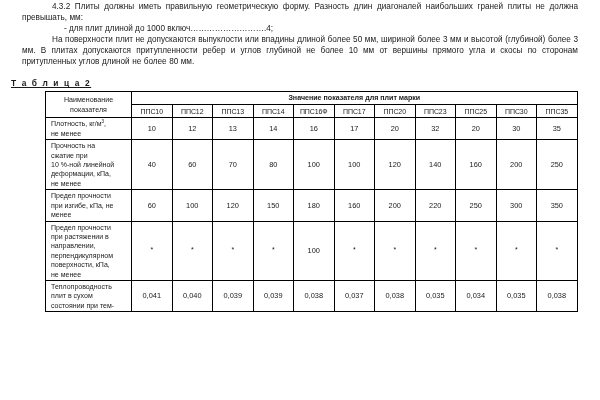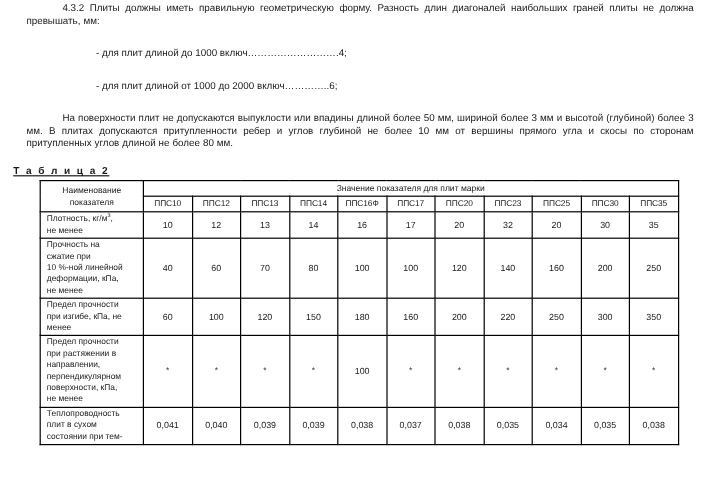--- a/index.html
+++ b/index.html
@@ -29,51 +29,52 @@
     line-height: 10.9px;
   }
   p.just {
     margin: 0;
     text-align: justify;
     text-indent: 30px;
     text-justify: inter-word;
     word-spacing: 0.2px;
   }
   .listline {
-    margin: 16px;
+    margin: 0;
     padding-left: 42px;
     font-size: 8.2px;
     line-height: 10.9px;
     white-space: nowrap;
   }
   .tbl-caption {
     margin: 11px 0 3px 11px;
     font-size: 8.4px;
     font-weight: bold;
     letter-spacing: 1.6px;
     text-decoration: underline;
   }
   table.spec {
     border-collapse: collapse;
-    margin-left: 33px;
+    margin-left: 45px;
     width: 532px;
     table-layout: fixed;
     font-size: 6.9px;
   }
   table.spec th, table.spec td {
     border: 0.8px solid #000000;
     padding: 0;
     vertical-align: middle;
     text-align: center;
     font-weight: normal;
     line-height: 9.2px;
   }
   table.spec th.grouphdr {
     font-size: 7.1px;
     height: 12px;
+    font-weight: bold;
   }
   table.spec th.namecol {
     font-size: 7.1px;
     line-height: 10px;
     text-align: center;
     padding: 1px 3px;
   }
   table.spec th.markcol {
     font-size: 7.0px;
     height: 12px;
@@ -106,21 +107,20 @@
 </head>
 <body>
 
 <div class="page">
 
   <div class="body-text">
 
     <p class="just">4.3.2 Плиты должны иметь правильную геометрическую форму. Разность длин диагоналей наибольших граней плиты не должна превышать, мм:</p>
 
     <div class="listline">- для плит длиной до  1000 включ……………………….4;</div>
-    <div class="listline">- для плит длиной  от 1000 до 2000 включ…………..6;</div>
 
 
     <p class="just">На поверхности плит не допускаются выпуклости или впадины длиной более 50 мм, шириной более 3 мм и высотой (глубиной) более 3 мм. В плитах допускаются притупленности ребер и углов глубиной не более 10 мм от вершины прямого угла и скосы по сторонам притупленных углов длиной не более 80 мм.</p>
 
   </div>
 
   <div class="tbl-caption">Т а б л и ц а  2</div>
 
   <table class="spec">
     <colgroup>

